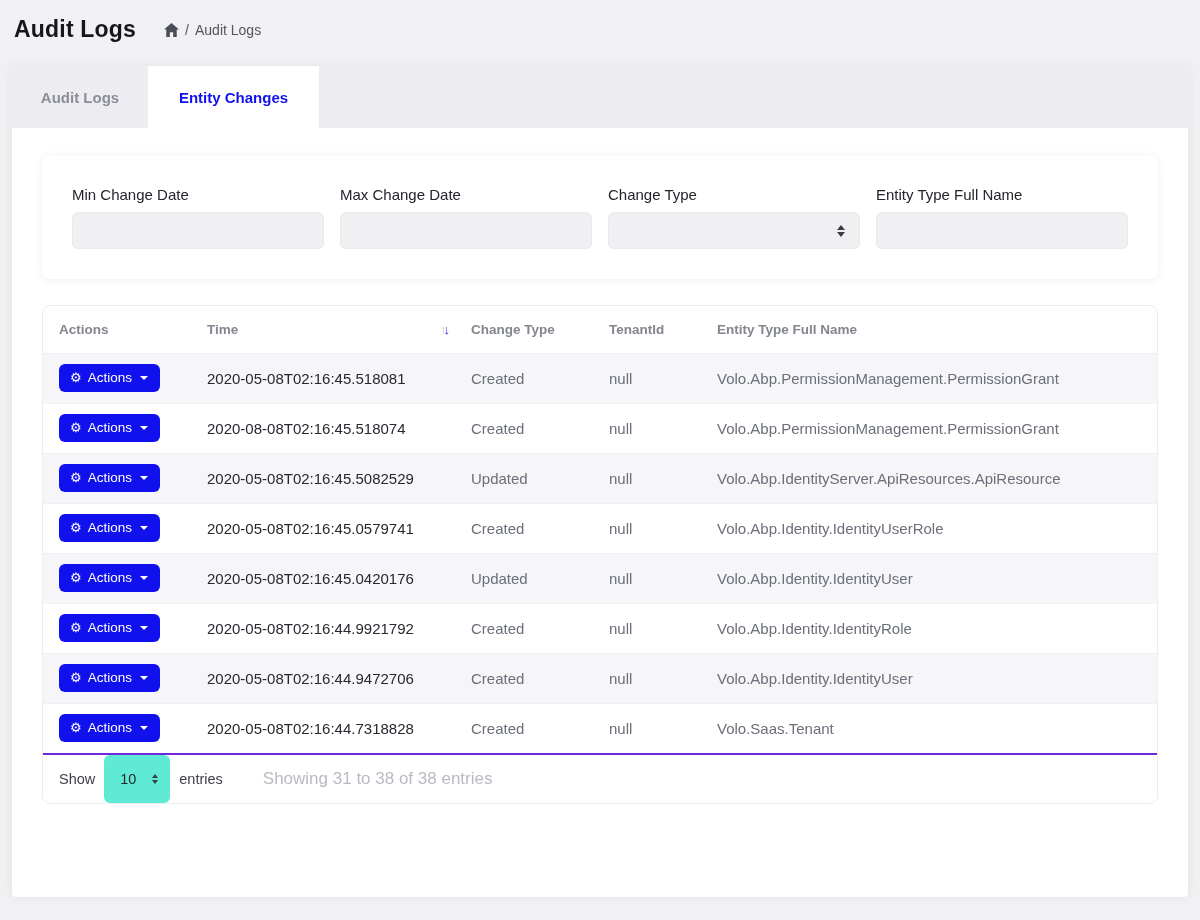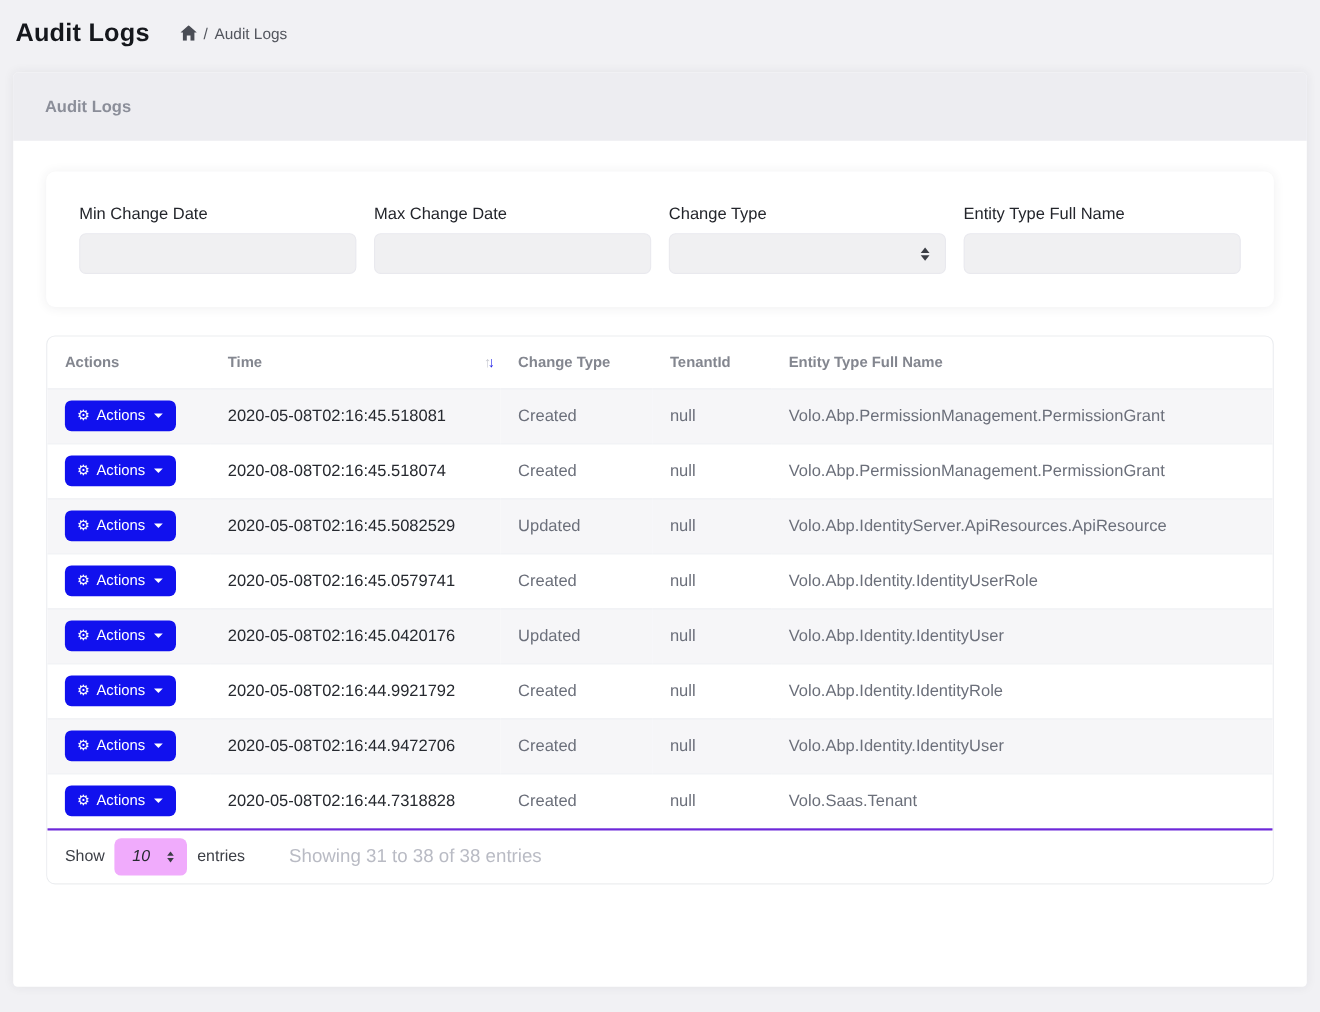--- a/index.html
+++ b/index.html
@@ -103,23 +103,23 @@
   .caret { display: inline-block; width: 0; height: 0; border-left: 4px solid transparent; border-right: 4px solid transparent; border-top: 4px solid #fff; margin-left: 2px; }
 
   
   .table-footer {
     display: flex; align-items: center; height: 50px;
     border-top: 2px solid #6d28d9; padding: 0 16px; background: #fff;
   }
   .show-label, .entries-label { font-size: 14.5px; color: #3c3f46; }
   .page-size {
     display: inline-flex; align-items: center; justify-content: space-between;
-    width: 66px; height: 34px; margin: 0 9px;
-    background: #f0abfc; border-radius: 6px; padding: 0 8px 0 16px;
-    font-size: 14.5px; color: #26292f; cursor: pointer; font-style: italic;
+    width: 66px; height: 48px; margin: 0 9px;
+    background: #5eead4; border-radius: 6px; padding: 0 8px 0 16px;
+    font-size: 14.5px; color: #26292f; cursor: pointer;
   }
   .page-size .updown i.up { border-bottom-width: 4px; border-left-width: 3.5px; border-right-width: 3.5px; }
   .page-size .updown i.down { border-top-width: 4px; border-left-width: 3.5px; border-right-width: 3.5px; }
   .table-info { font-size: 17px; color: #b9bbc4; margin-left: 40px; }
   .pagination { margin-left: auto; display: flex; align-items: center; gap: 10px; }
   .page-link { font-size: 14.5px; color: #33363c; cursor: pointer; padding: 4px 5px; background: none; border: none; font-family: "Liberation Sans", sans-serif; }
   .page-prev { margin-right: 8px; }
   .page-num.active {
     background: #1111ee; color: #fff; width: 27px; height: 27px;
     border-radius: 7px; display: inline-flex; align-items: center; justify-content: center;
@@ -140,20 +140,21 @@
     </span>
     <span class="crumb-sep">/</span>
     <span class="crumb-current">Audit Logs</span>
   </div>
 </div>
 
 <div class="main-card">
 
   <div class="tab-strip">
     <div class="tab tab-inactive">Audit Logs</div>
+    <div class="tab tab-active">Entity Changes</div>
   </div>
 
   <div class="card-body">
 
     <div class="filter-card">
       <div class="filter-grid">
         <div>
           <label class="filter-label">Min Change Date</label>
           <input class="filter-input" type="text" value="" style="">
         </div>

